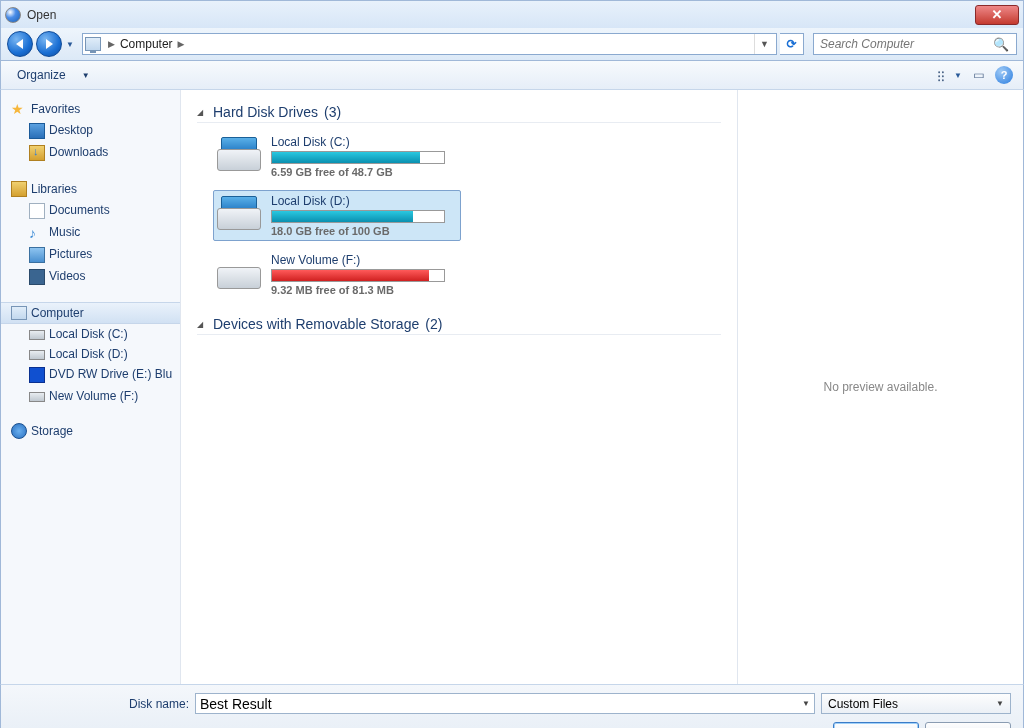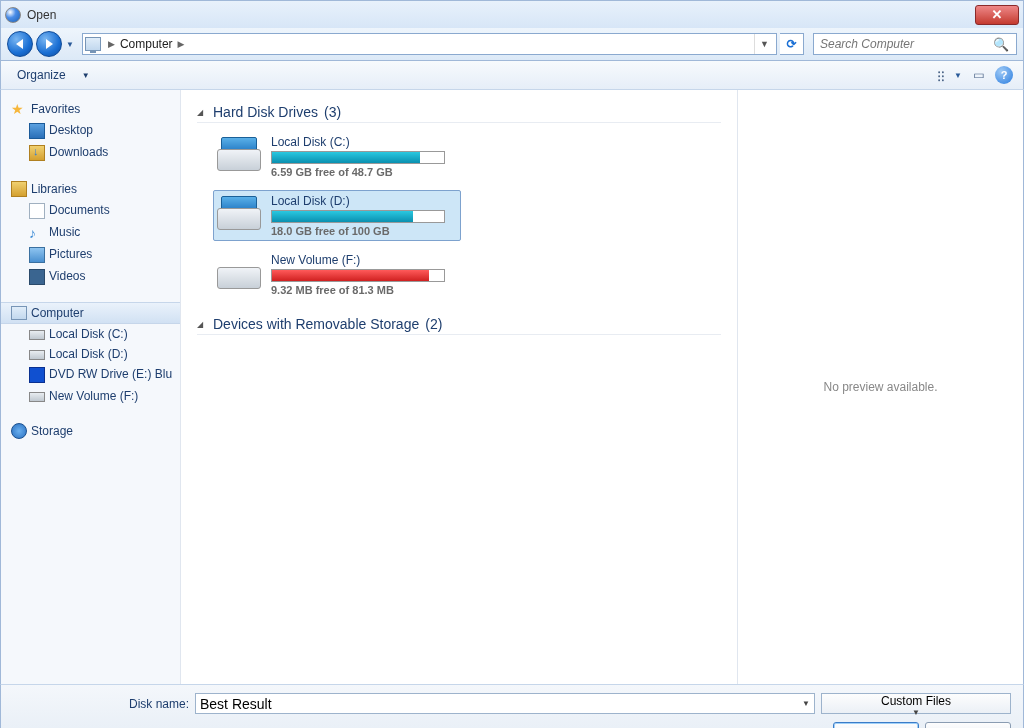--- a/index.html
+++ b/index.html
@@ -86,21 +86,21 @@
 .drive-free { color: #6a6a6a; font-size: 11px; font-weight: bold; }
 
 .preview-pane { width: 286px; border-left: 1px solid #e0e6ef; display: flex; align-items: center; justify-content: center; color: #888; }
 
 
 .bottom { border: 1px solid #a0b8d8; border-top: 1px solid #c6d6ea; background: linear-gradient(#f4f7fb, #e4ecf5); padding: 8px 12px; }
 .filename-row { display: flex; align-items: center; gap: 6px; margin-bottom: 8px; }
 .filename-row label { color: #1e3e6e; width: 176px; text-align: right; }
 .filename-input { flex: 1; height: 21px; border: 1px solid #9db3cc; background: #fff; padding: 0 4px; display: flex; align-items: center; justify-content: space-between; }
 .filename-input input { border: none; outline: none; font-size: 14px; flex: 1; }
-.filetype { width: 190px; height: 21px; border: 1px solid #9db3cc; background: linear-gradient(#fdfdfd, #ebf0f6); display: flex; align-items: center; justify-content: space-between; padding: 0 6px; flex-direction: column; }
+.filetype { width: 190px; height: 21px; border: 1px solid #9db3cc; background: linear-gradient(#fdfdfd, #ebf0f6); display: flex; align-items: center; justify-content: space-between; padding: 0 6px; }
 .btn-row { display: flex; justify-content: flex-end; gap: 6px; }
 .btn { width: 86px; height: 22px; border: 1px solid #8a9cb2; background: linear-gradient(#fdfdfd, #e4ebf3); border-radius: 3px; display: flex; align-items: center; justify-content: center; color: #1e3e6e; }
 .btn.primary { border: 1px solid #3a7cc8; box-shadow: inset 0 0 0 1px #a0d0f8; }
 .drop-arrow { font-size: 8px; color: #444; }
 </style>
 </head>
 <body>
 
 <div class="titlebar">
   <span class="app-icon"></span>

